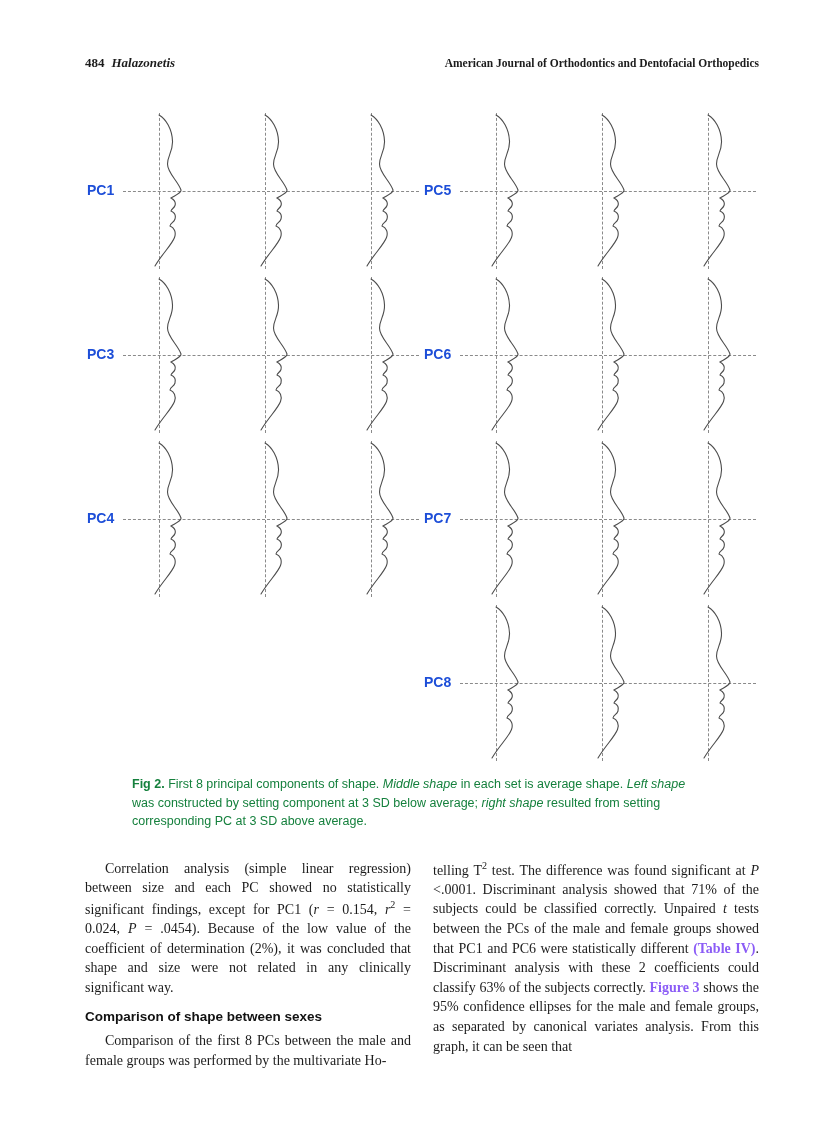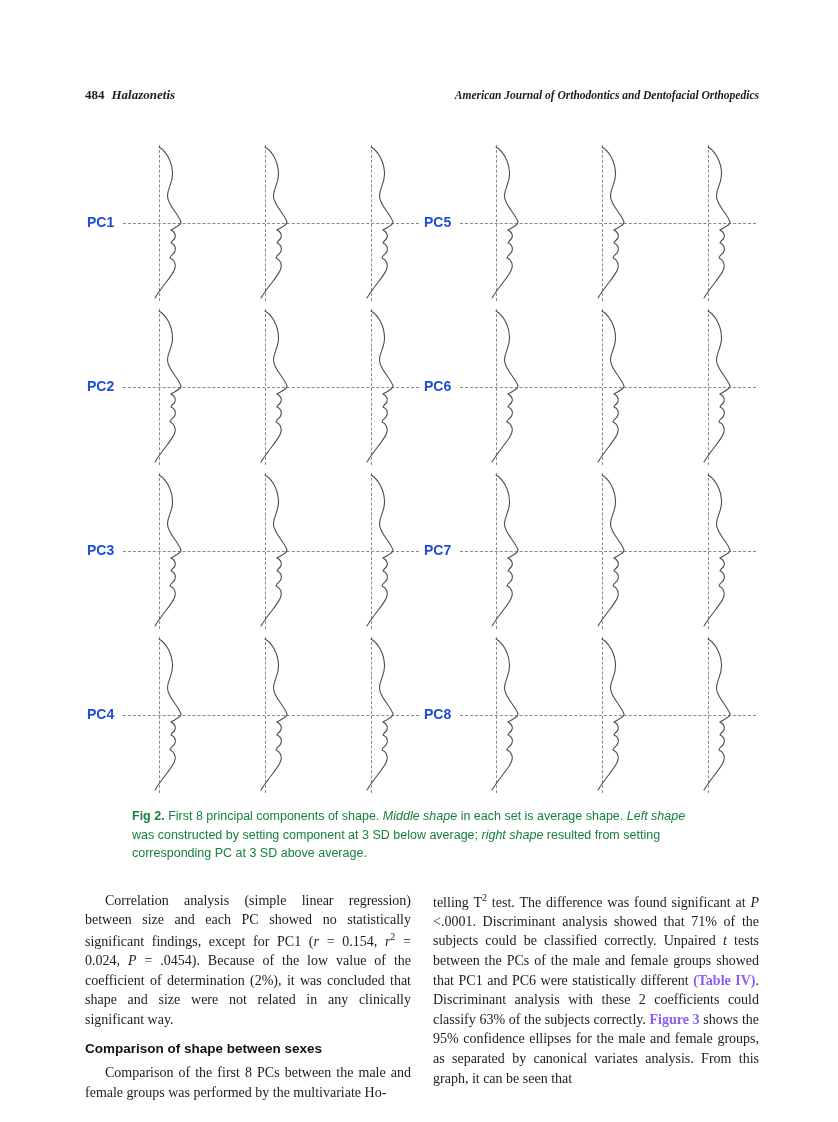--- a/index.html
+++ b/index.html
@@ -4,25 +4,25 @@
 <style>
   html,body { margin:0; padding:0; }
   body {
     width:838px; height:1122px; background:#ffffff;
     font-family:"Liberation Serif", serif; color:#1c1c1c;
     position:relative; overflow:hidden;
   }
   .page { padding:55px 79px 0 85px; }
 
   
-  .hdr { display:flex; justify-content:space-between; align-items:flex-start;margin-top:32px; }
+  .hdr { display:flex; justify-content:space-between; align-items:flex-start; }
   .hdr-left { font-size:13px; white-space:nowrap; }
   .pgnum { font-weight:bold; margin-right:7px; }
   .author { font-style:italic; font-weight:bold; }
-  .hdr-right { text-align:right; font-style:italic; font-size:11.5px; line-height:1.4; font-weight:bold; }
+  .hdr-right { text-align:right; font-size:11.5px; line-height:1.4; font-weight:bold; }
 
   
   .figure { display:flex; margin-top:36px; }
   .fig-half { width:50%; position:relative; }
   .pc-row { position:relative; height:164px; }
   .pc-label {
     position:absolute; left:2px; top:75px; z-index:2;
     font-family:"Liberation Sans", sans-serif; font-weight:bold;
     font-size:14px; color:#1d4ed8; background:#fff; padding-right:3px;
   }
@@ -104,42 +104,20 @@
             </svg>
           </div>
         <div class="shape s3">
             <div class="vline"></div>
             <svg viewBox="0 0 64 156">
               <use href="#profile"></use>
             </svg>
           </div>
       </div>
 
-      <div class="pc-row">
-        <span class="pc-label">PC2</span>
-        <div class="hline"></div>
-        <div class="shape s1">
-            <div class="vline"></div>
-            <svg viewBox="0 0 64 156">
-              <use href="#profile"></use>
-            </svg>
-          </div>
-        <div class="shape s2">
-            <div class="vline"></div>
-            <svg viewBox="0 0 64 156">
-              <use href="#profile"></use>
-            </svg>
-          </div>
-        <div class="shape s3">
-            <div class="vline"></div>
-            <svg viewBox="0 0 64 156">
-              <use href="#profile"></use>
-            </svg>
-          </div>
-      </div>
 
       <div class="pc-row">
         <span class="pc-label">PC3</span>
         <div class="hline"></div>
         <div class="shape s1">
             <div class="vline"></div>
             <svg viewBox="0 0 64 156">
               <use href="#profile"></use>
             </svg>
           </div>

